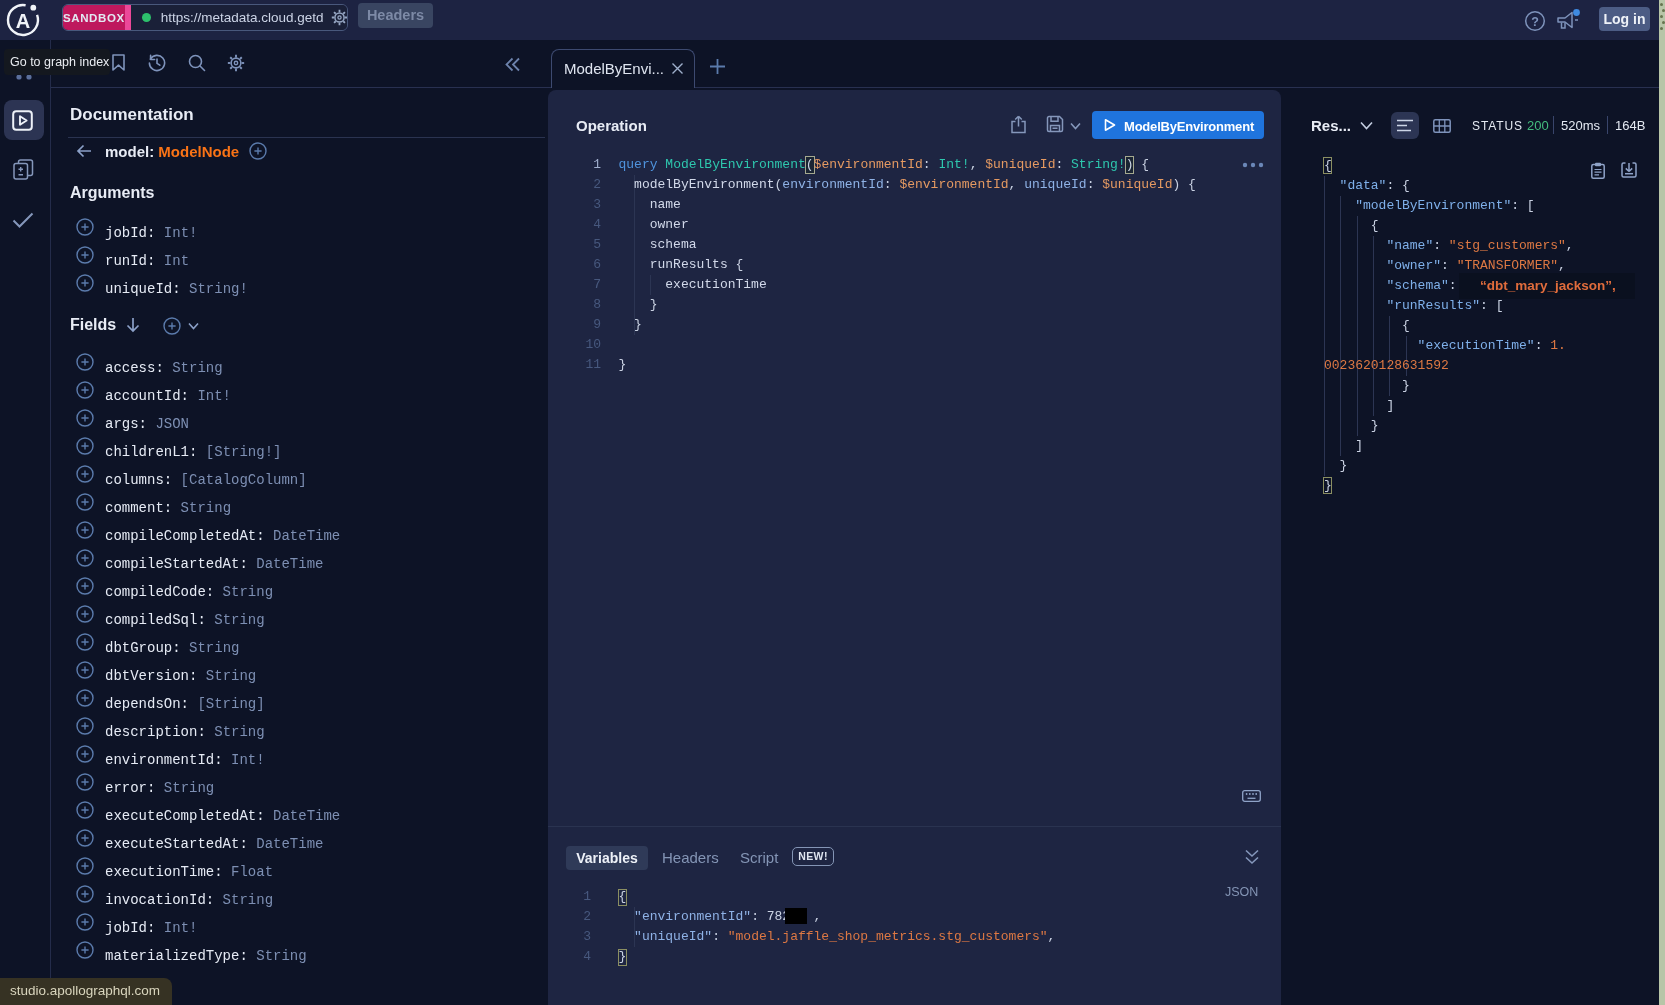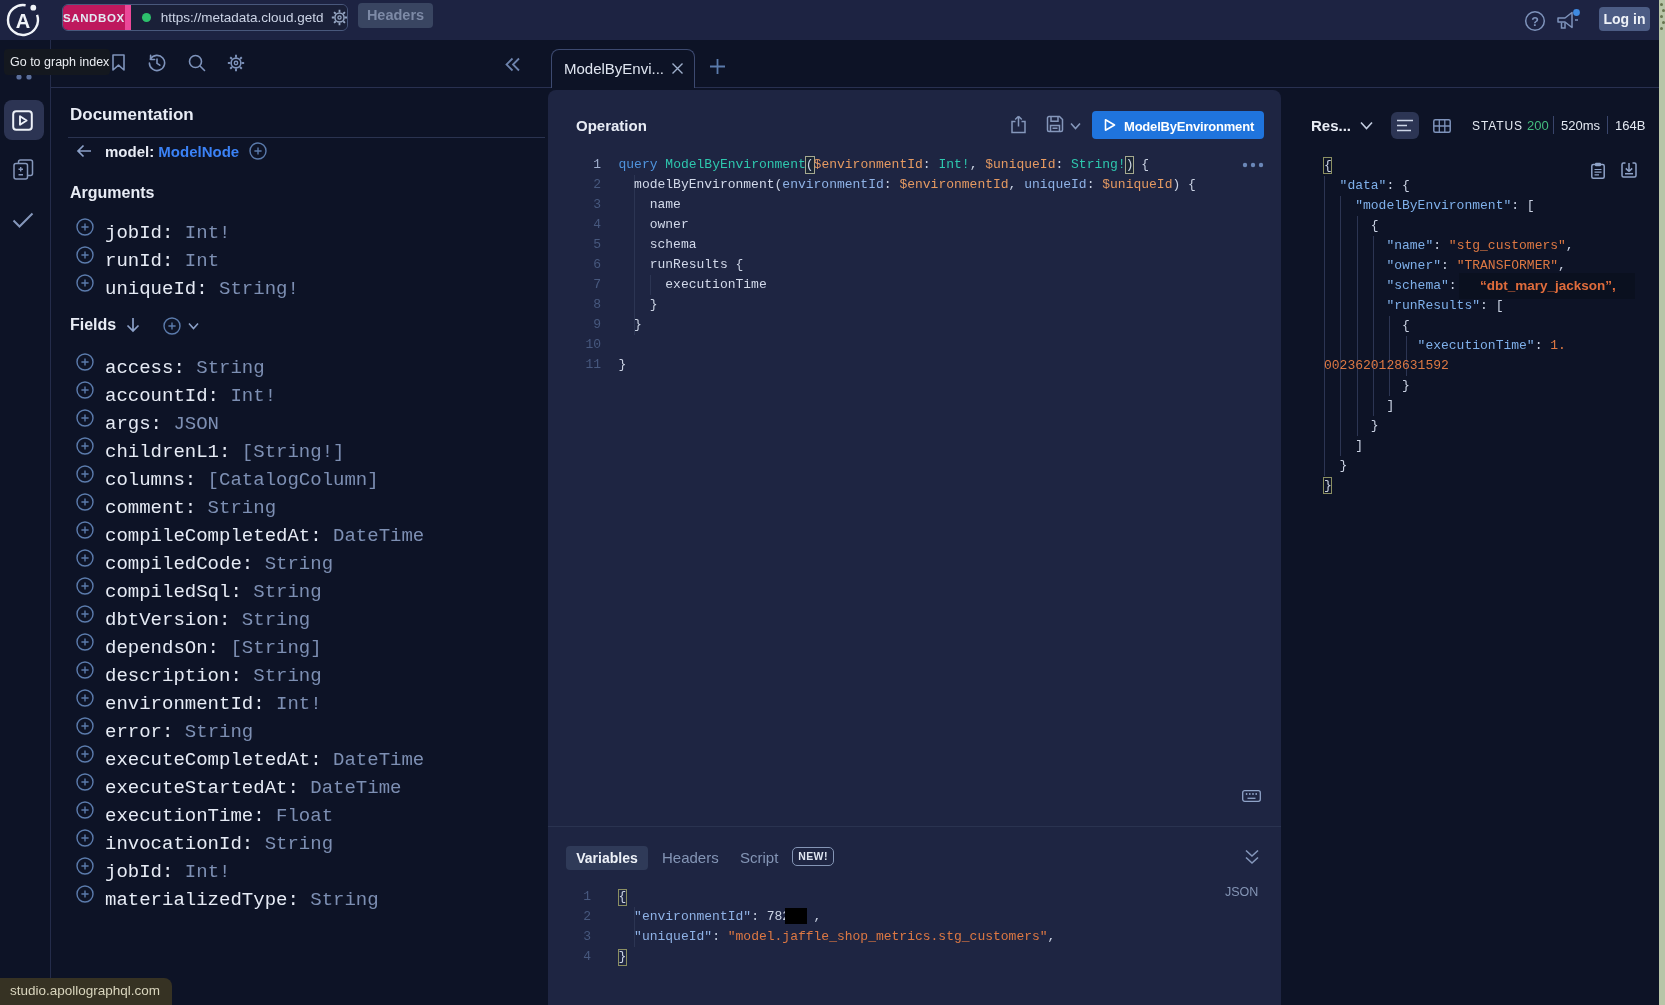--- a/index.html
+++ b/index.html
@@ -41,21 +41,21 @@
     color:#e9ecf1; font-size:12.5px; line-height:26px; padding:0 6px; z-index:9; white-space:nowrap; overflow:hidden; }
   #statuspill { left:0px; top:978px; width:172px; height:27px; background:#363223;
     border-radius:0 8px 0 0; color:#d9d5bd; font-size:13.5px; line-height:26px;
     padding-left:10px; z-index:9; }
 
   
   .dochead { color:#e8ecf5; font-weight:bold; }
   #docdivider { left:68px; top:137px; width:477px; height:1px; background:#2a3350; }
   .frow { height:28px; display:flex; align-items:center; padding-left:76px; }
   .frow svg { flex:none; margin-right:11px; }
-  .frow .t { font-family:"Liberation Mono", monospace; font-size:19px; white-space:pre;margin-top:12px; }
+  .frow .t { font-family:"Liberation Mono", monospace; font-size:14px; white-space:pre;margin-top:12px; }
   .fn { color:#e6ebf5; }
   .ft { color:#7d8fb3; }
 
   
   #oppanel { left:548px; top:90px; width:733px; height:915px; background:#1e2542;
     border-radius:8px 8px 0 0; }
   .codeline { position:absolute; white-space:pre; font-family:"Liberation Mono", monospace;
     font-size:13px; line-height:20px; }
   .gutter { position:absolute; text-align:right; font-family:"Liberation Mono", monospace;
     font-size:13px; line-height:20px; color:#47587e; }
@@ -190,21 +190,21 @@
 <svg class="abs" style="left:12px;top:211px" width="22" height="18" viewBox="0 0 22 18">
   <path d="M1.5 9.5 L7.5 15.5 L20.5 2.5" fill="none" stroke="#8597bb" stroke-width="2"></path>
 </svg>
 
 <div class="abs dochead" style="left:70px;top:105px;font-size:17px">Documentation</div>
 <div class="abs" id="docdivider"></div>
 <svg class="abs" style="left:76px;top:144px" width="16" height="14" viewBox="0 0 16 14">
   <path d="M15 7 L2 7 M7.5 1.5 L2 7 L7.5 12.5" fill="none" stroke="#8ba0c8" stroke-width="1.7"></path>
 </svg>
 <div class="abs" style="left:105px;top:143px;font-size:15px;font-weight:bold">
-  <span style="color:#e8ecf5">model:</span> <span style="color:#3b82f6">ModelNode</span>
+  <span style="color:#e8ecf5">model:</span> <span style="color:#f97316">ModelNode</span>
 </div>
 <svg class="abs" style="left:249px;top:142px" width="18" height="18" viewBox="0 0 18 18">
   <circle cx="9" cy="9" r="8" fill="none" stroke="#5b7bac" stroke-width="1.4"></circle>
   <path d="M9 5.4 L9 12.6 M5.4 9 L12.6 9" stroke="#5b7bac" stroke-width="1.4"></path>
 </svg>
 <div class="abs dochead" style="left:70px;top:184px;font-size:16px">Arguments</div>
 <div class="abs" style="left:0;top:213px;width:548px">
   <div class="frow">
       <svg width="18" height="18" viewBox="0 0 18 18">
         <circle cx="9" cy="9" r="8" fill="none" stroke="#5b7bac" stroke-width="1.4"></circle>
@@ -286,28 +286,42 @@
         <circle cx="9" cy="9" r="8" fill="none" stroke="#5b7bac" stroke-width="1.4"></circle>
         <path d="M9 5.4 L9 12.6 M5.4 9 L12.6 9" stroke="#5b7bac" stroke-width="1.4"></path>
       </svg>
       <span class="t"><span class="fn">compileCompletedAt:</span><span class="ft"> DateTime</span></span>
     </div>
   <div class="frow">
       <svg width="18" height="18" viewBox="0 0 18 18">
         <circle cx="9" cy="9" r="8" fill="none" stroke="#5b7bac" stroke-width="1.4"></circle>
         <path d="M9 5.4 L9 12.6 M5.4 9 L12.6 9" stroke="#5b7bac" stroke-width="1.4"></path>
       </svg>
+      <span class="t"><span class="fn">compileStartedAt:</span><span class="ft"> DateTime</span></span>
+    </div>
+  <div class="frow">
+      <svg width="18" height="18" viewBox="0 0 18 18">
+        <circle cx="9" cy="9" r="8" fill="none" stroke="#5b7bac" stroke-width="1.4"></circle>
+        <path d="M9 5.4 L9 12.6 M5.4 9 L12.6 9" stroke="#5b7bac" stroke-width="1.4"></path>
+      </svg>
       <span class="t"><span class="fn">compiledCode:</span><span class="ft"> String</span></span>
     </div>
   <div class="frow">
       <svg width="18" height="18" viewBox="0 0 18 18">
         <circle cx="9" cy="9" r="8" fill="none" stroke="#5b7bac" stroke-width="1.4"></circle>
         <path d="M9 5.4 L9 12.6 M5.4 9 L12.6 9" stroke="#5b7bac" stroke-width="1.4"></path>
       </svg>
       <span class="t"><span class="fn">compiledSql:</span><span class="ft"> String</span></span>
+    </div>
+  <div class="frow">
+      <svg width="18" height="18" viewBox="0 0 18 18">
+        <circle cx="9" cy="9" r="8" fill="none" stroke="#5b7bac" stroke-width="1.4"></circle>
+        <path d="M9 5.4 L9 12.6 M5.4 9 L12.6 9" stroke="#5b7bac" stroke-width="1.4"></path>
+      </svg>
+      <span class="t"><span class="fn">dbtGroup:</span><span class="ft"> String</span></span>
     </div>
   <div class="frow">
       <svg width="18" height="18" viewBox="0 0 18 18">
         <circle cx="9" cy="9" r="8" fill="none" stroke="#5b7bac" stroke-width="1.4"></circle>
         <path d="M9 5.4 L9 12.6 M5.4 9 L12.6 9" stroke="#5b7bac" stroke-width="1.4"></path>
       </svg>
       <span class="t"><span class="fn">dbtVersion:</span><span class="ft"> String</span></span>
     </div>
   <div class="frow">
       <svg width="18" height="18" viewBox="0 0 18 18">

